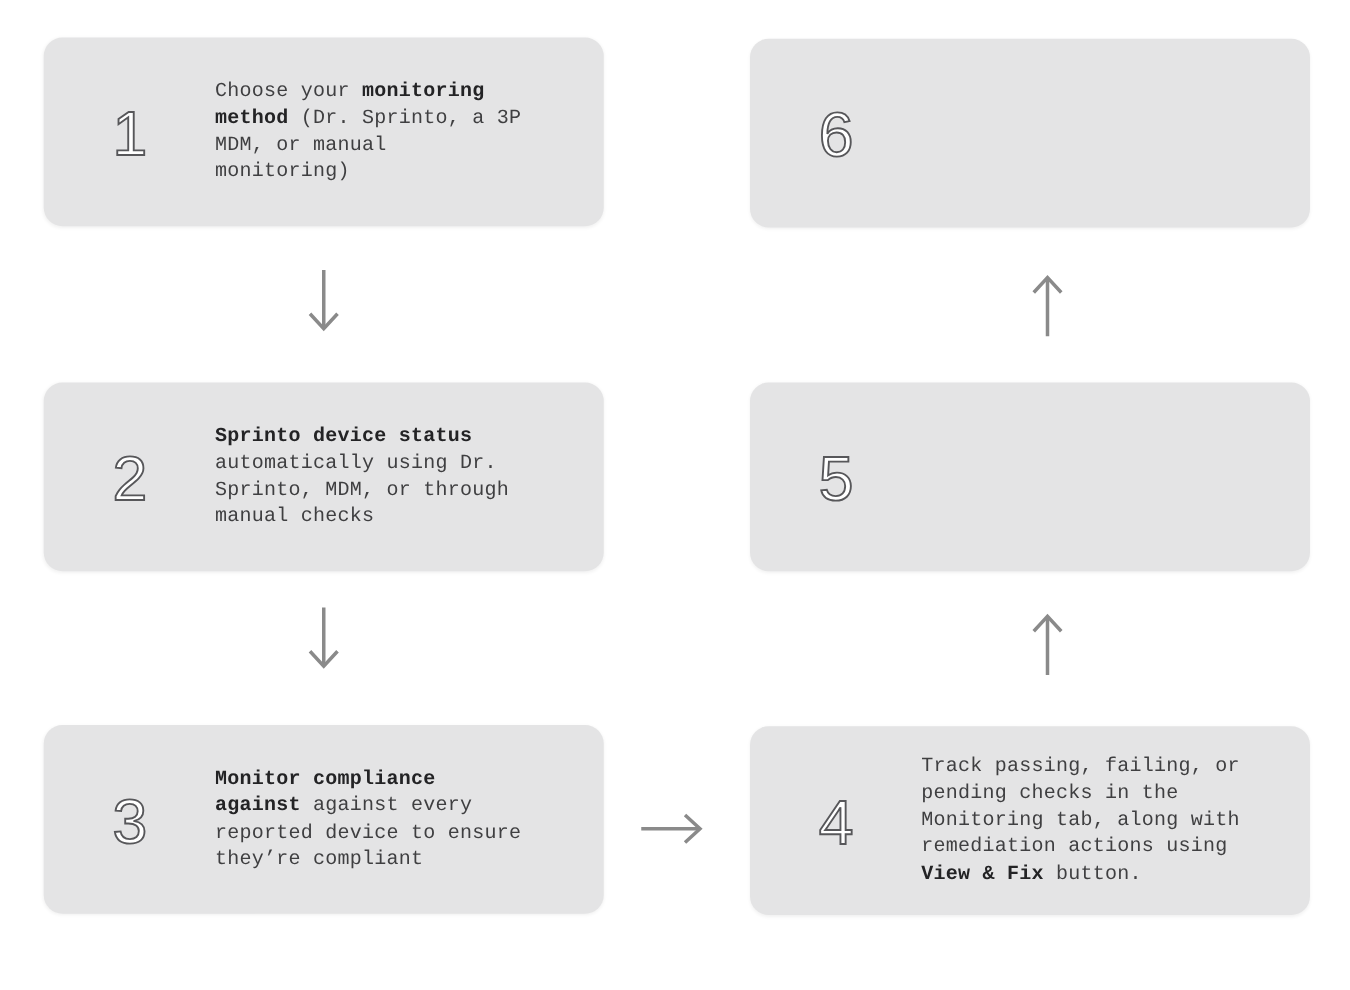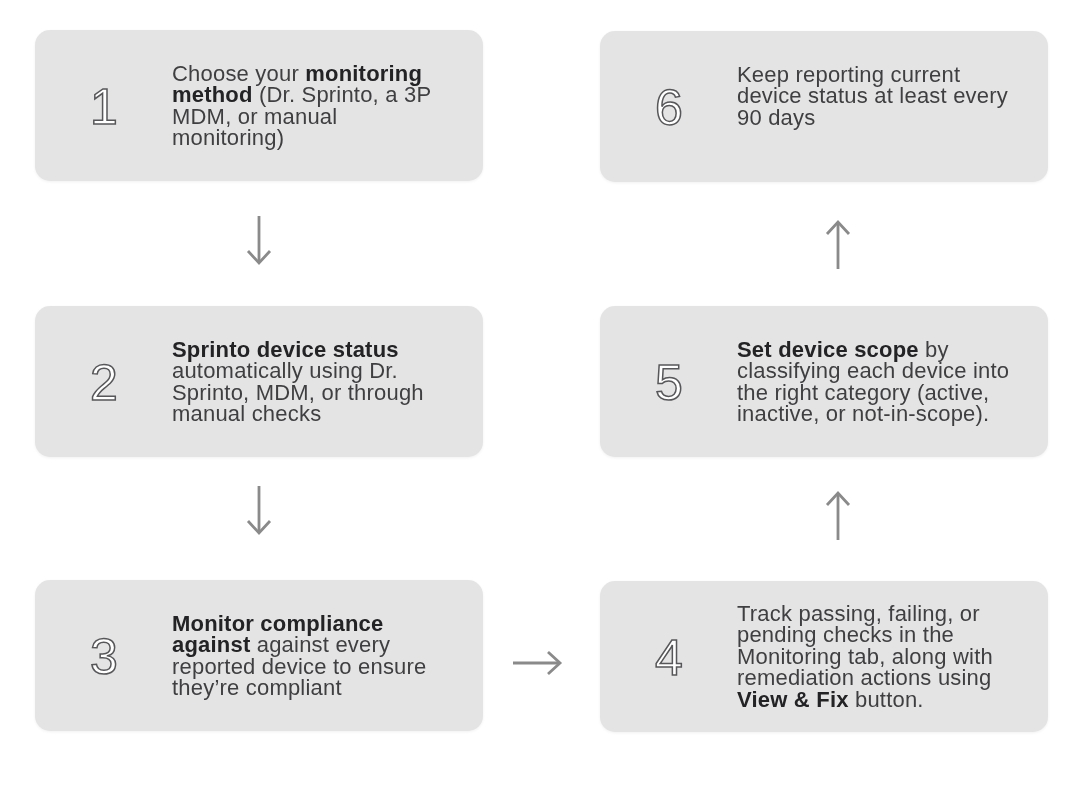--- a/index.html
+++ b/index.html
@@ -25,23 +25,24 @@
     fill: var(--number-fill, #ffffff);
     stroke: var(--number-outline, #57575a);
     stroke-width: 1.5px;
     font-size: 50px;
     font-family: "Liberation Sans", sans-serif;
   }
   .text {
     flex: 1; align-self: center;
     padding-right: 18px;
     min-height: 86px;
-    font-size: 22px; line-height: 21.5px; letter-spacing: 0.2px;
+    font-size: 16px; line-height: 21.5px; letter-spacing: 0.2px;
     color: var(--text, #3f3f41);
     white-space: pre-line;
+    font-family: Liberation Mono, monospace;
   }
   .text b { color: var(--text-bold, #232325); font-weight: 700; }
   .arrow { position: absolute; color: var(--arrow, #8a8a8a); }
   .arrow svg { display: block; }
   .arrow line, .arrow polyline {
     stroke: currentColor; stroke-width: 2.8; fill: none;
   }
 </style>
 </head>
 <body>
@@ -59,47 +60,40 @@
 MDM, or manual
 monitoring)</div>
   </div>
 
   <div class="step" style="left:600px; top:31px;">
     <div class="num-col">
       <svg class="digit" width="134" height="56" viewBox="0 0 134 56">
         <text x="67" y="46" text-anchor="middle">6</text>
       </svg>
     </div>
-    <div class="text">Keep reporting current
-device status at least every
-90 days</div>
   </div>
 
   <div class="step" style="left:35px; top:306px;">
     <div class="num-col">
       <svg class="digit" width="134" height="56" viewBox="0 0 134 56">
         <text x="67" y="46" text-anchor="middle">2</text>
       </svg>
     </div>
     <div class="text"><b>Sprinto device status</b>
 automatically using Dr.
 Sprinto, MDM, or through
 manual checks</div>
   </div>
 
   <div class="step" style="left:600px; top:306px;">
     <div class="num-col">
       <svg class="digit" width="134" height="56" viewBox="0 0 134 56">
         <text x="67" y="46" text-anchor="middle">5</text>
       </svg>
     </div>
-    <div class="text"><b>Set device scope</b> by
-classifying each device into
-the right category (active,
-inactive, or not-in-scope).</div>
   </div>
 
   <div class="step" style="left:35px; top:580px;">
     <div class="num-col">
       <svg class="digit" width="134" height="56" viewBox="0 0 134 56">
         <text x="67" y="46" text-anchor="middle">3</text>
       </svg>
     </div>
     <div class="text"><b>Monitor compliance
 against</b> against every

